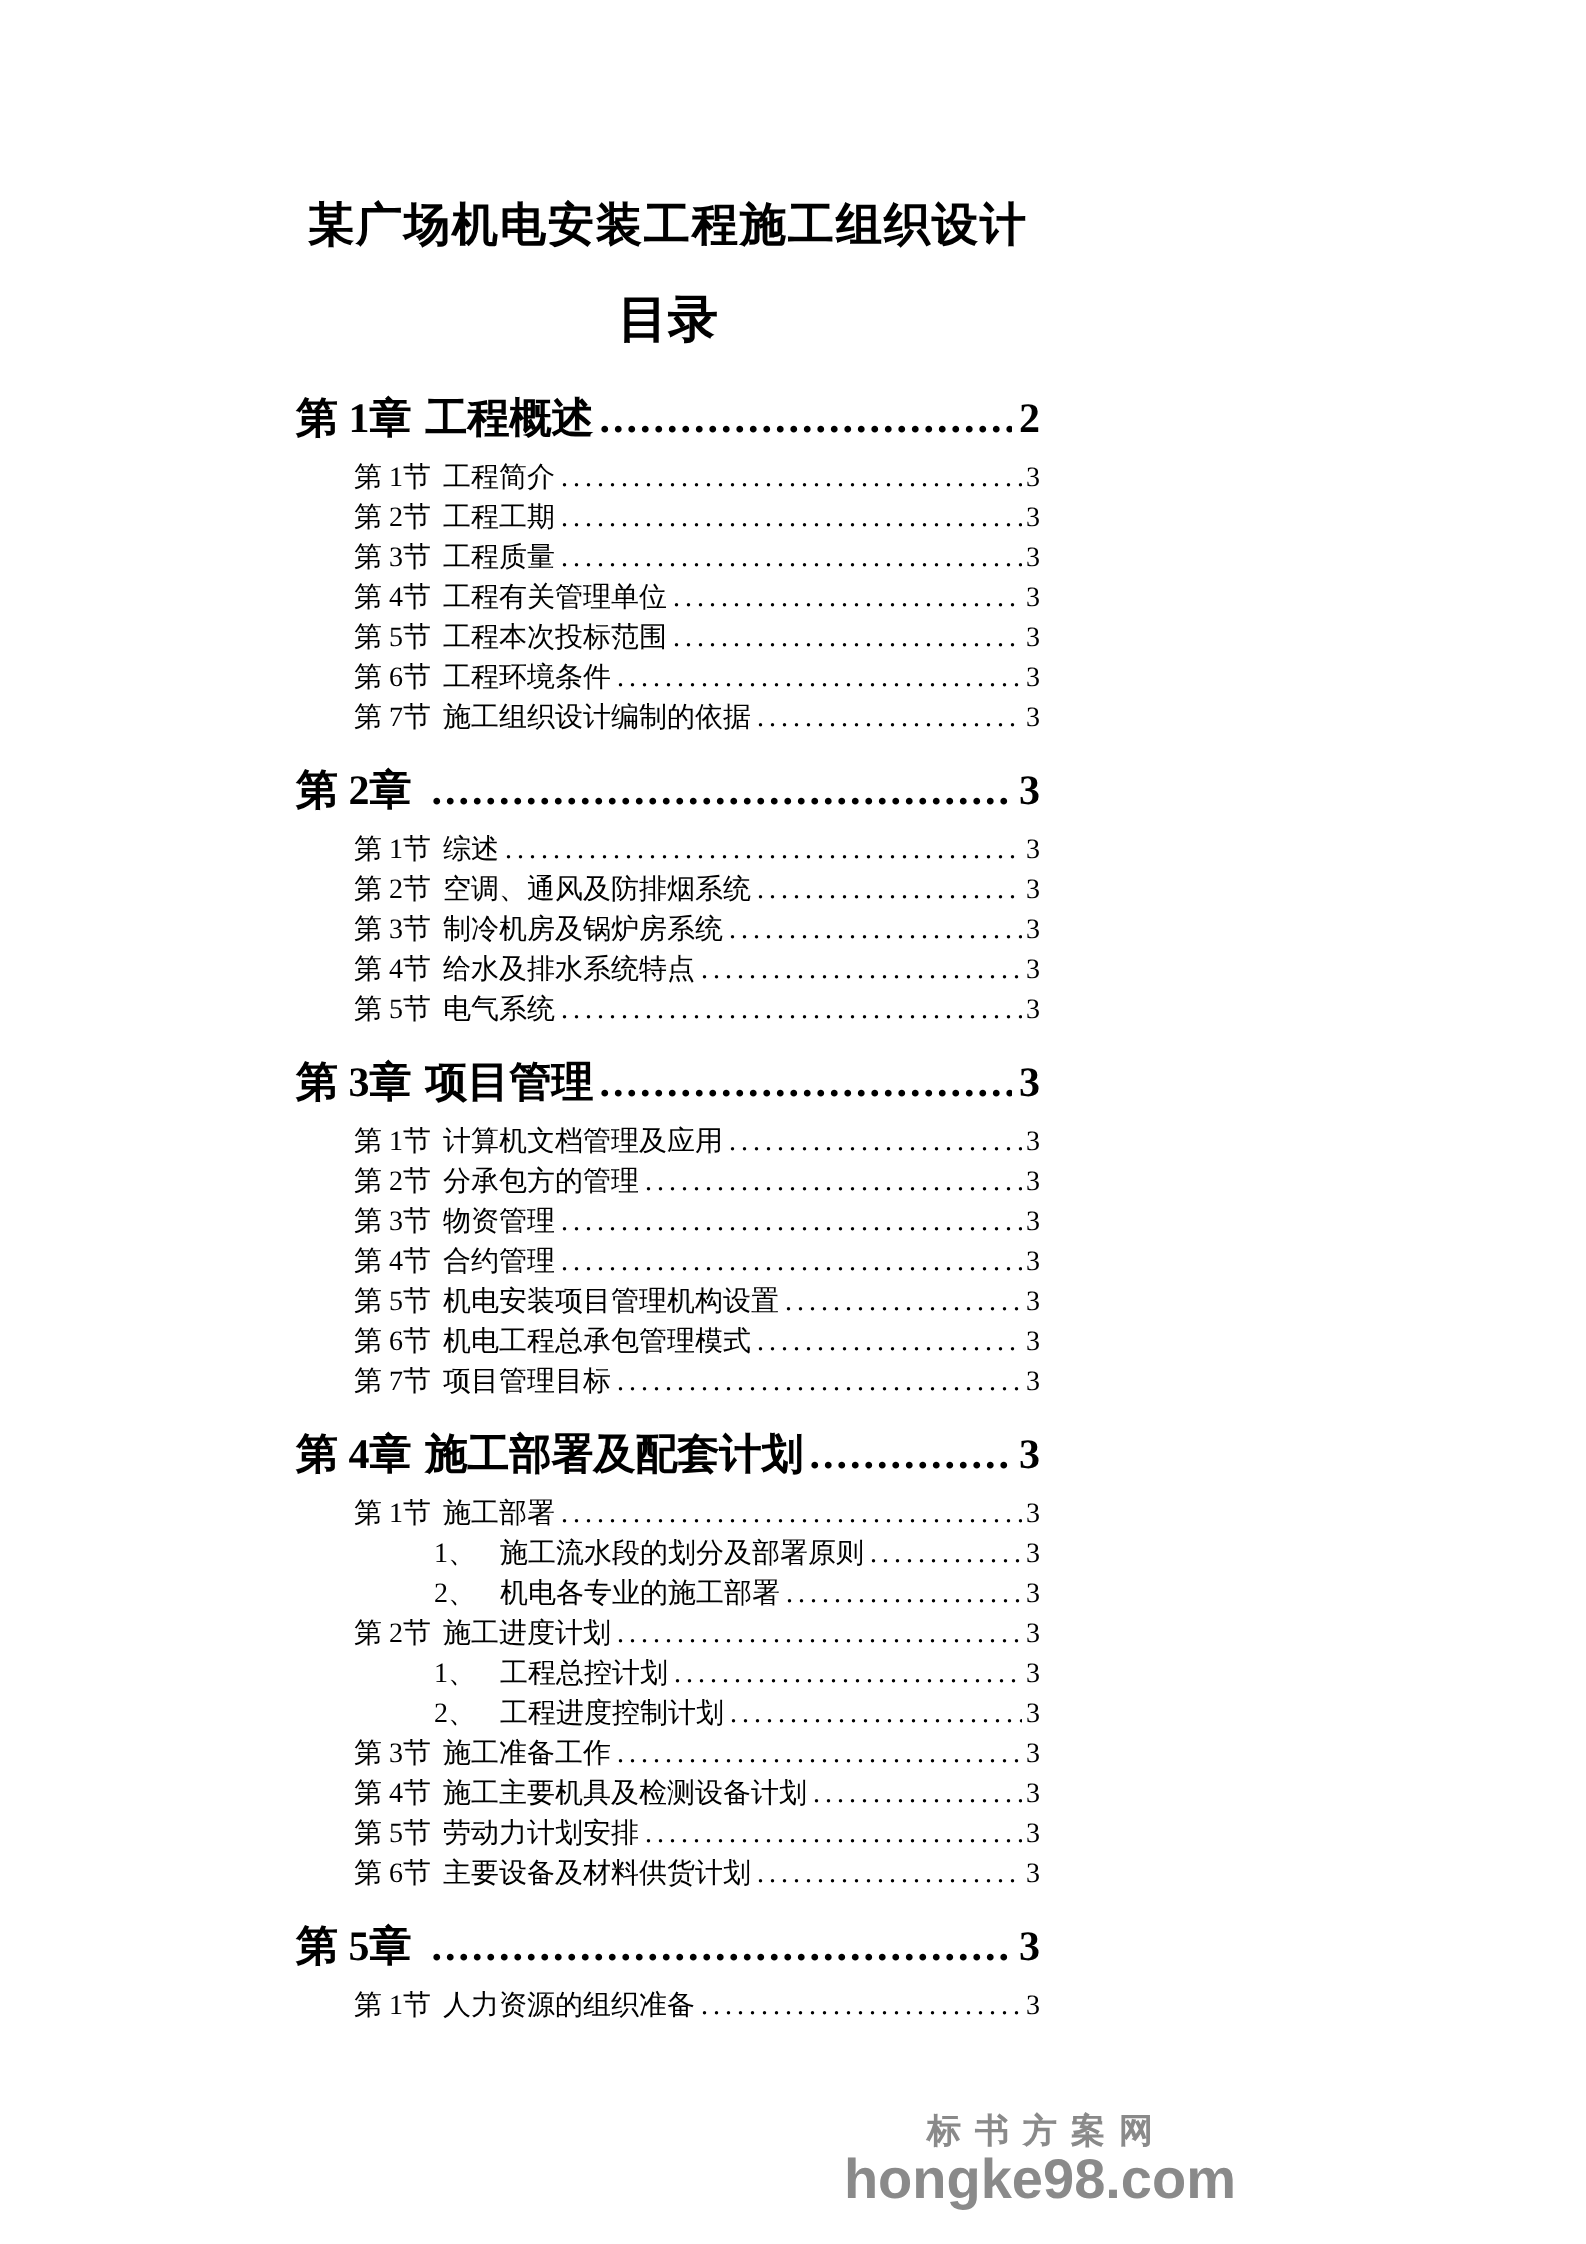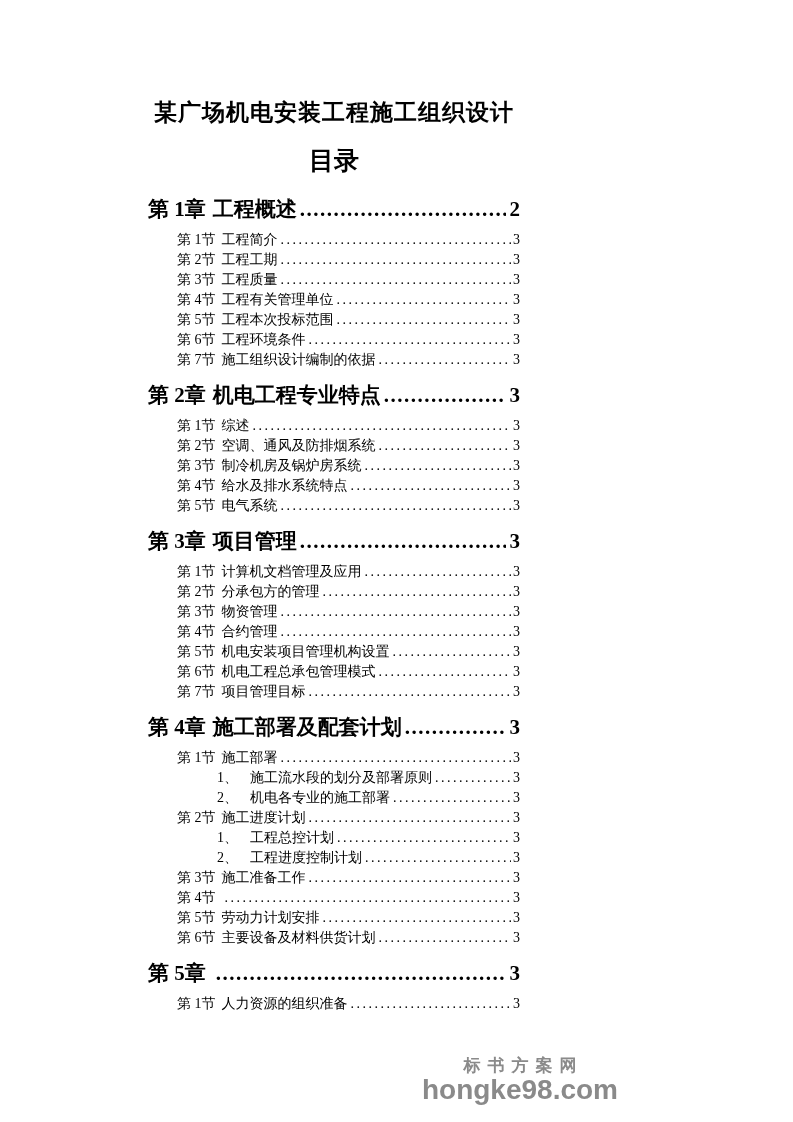--- a/index.html
+++ b/index.html
@@ -157,21 +157,20 @@
           <div class="entry level1">
             <span class="label">第 7节</span>
             <span class="title">施工组织设计编制的依据</span>
             <span class="dots">................................................................................................................................................................................................................................................................................................................................................................................................................</span>
             <span class="page-num">3</span>
           </div>
         </div>
         <div class="chapter-block">
           <div class="chapter-heading">
             <span class="label">第 2章</span>
-            <span class="title">机电工程专业特点</span>
             <span class="dots">................................................................................................................................................................................................................................................................................................................................................................................................................</span>
             <span class="page-num">3</span>
           </div>
           <div class="entry level1">
             <span class="label">第 1节</span>
             <span class="title">综述</span>
             <span class="dots">................................................................................................................................................................................................................................................................................................................................................................................................................</span>
             <span class="page-num">3</span>
           </div>
           <div class="entry level1">
@@ -293,20 +292,21 @@
             <span class="page-num">3</span>
           </div>
           <div class="entry level1">
             <span class="label">第 3节</span>
             <span class="title">施工准备工作</span>
             <span class="dots">................................................................................................................................................................................................................................................................................................................................................................................................................</span>
             <span class="page-num">3</span>
           </div>
           <div class="entry level1">
             <span class="label">第 4节</span>
+            <span class="title">施工主要机具及检测设备计划</span>
             <span class="dots">................................................................................................................................................................................................................................................................................................................................................................................................................</span>
             <span class="page-num">3</span>
           </div>
           <div class="entry level1">
             <span class="label">第 5节</span>
             <span class="title">劳动力计划安排</span>
             <span class="dots">................................................................................................................................................................................................................................................................................................................................................................................................................</span>
             <span class="page-num">3</span>
           </div>
           <div class="entry level1">

